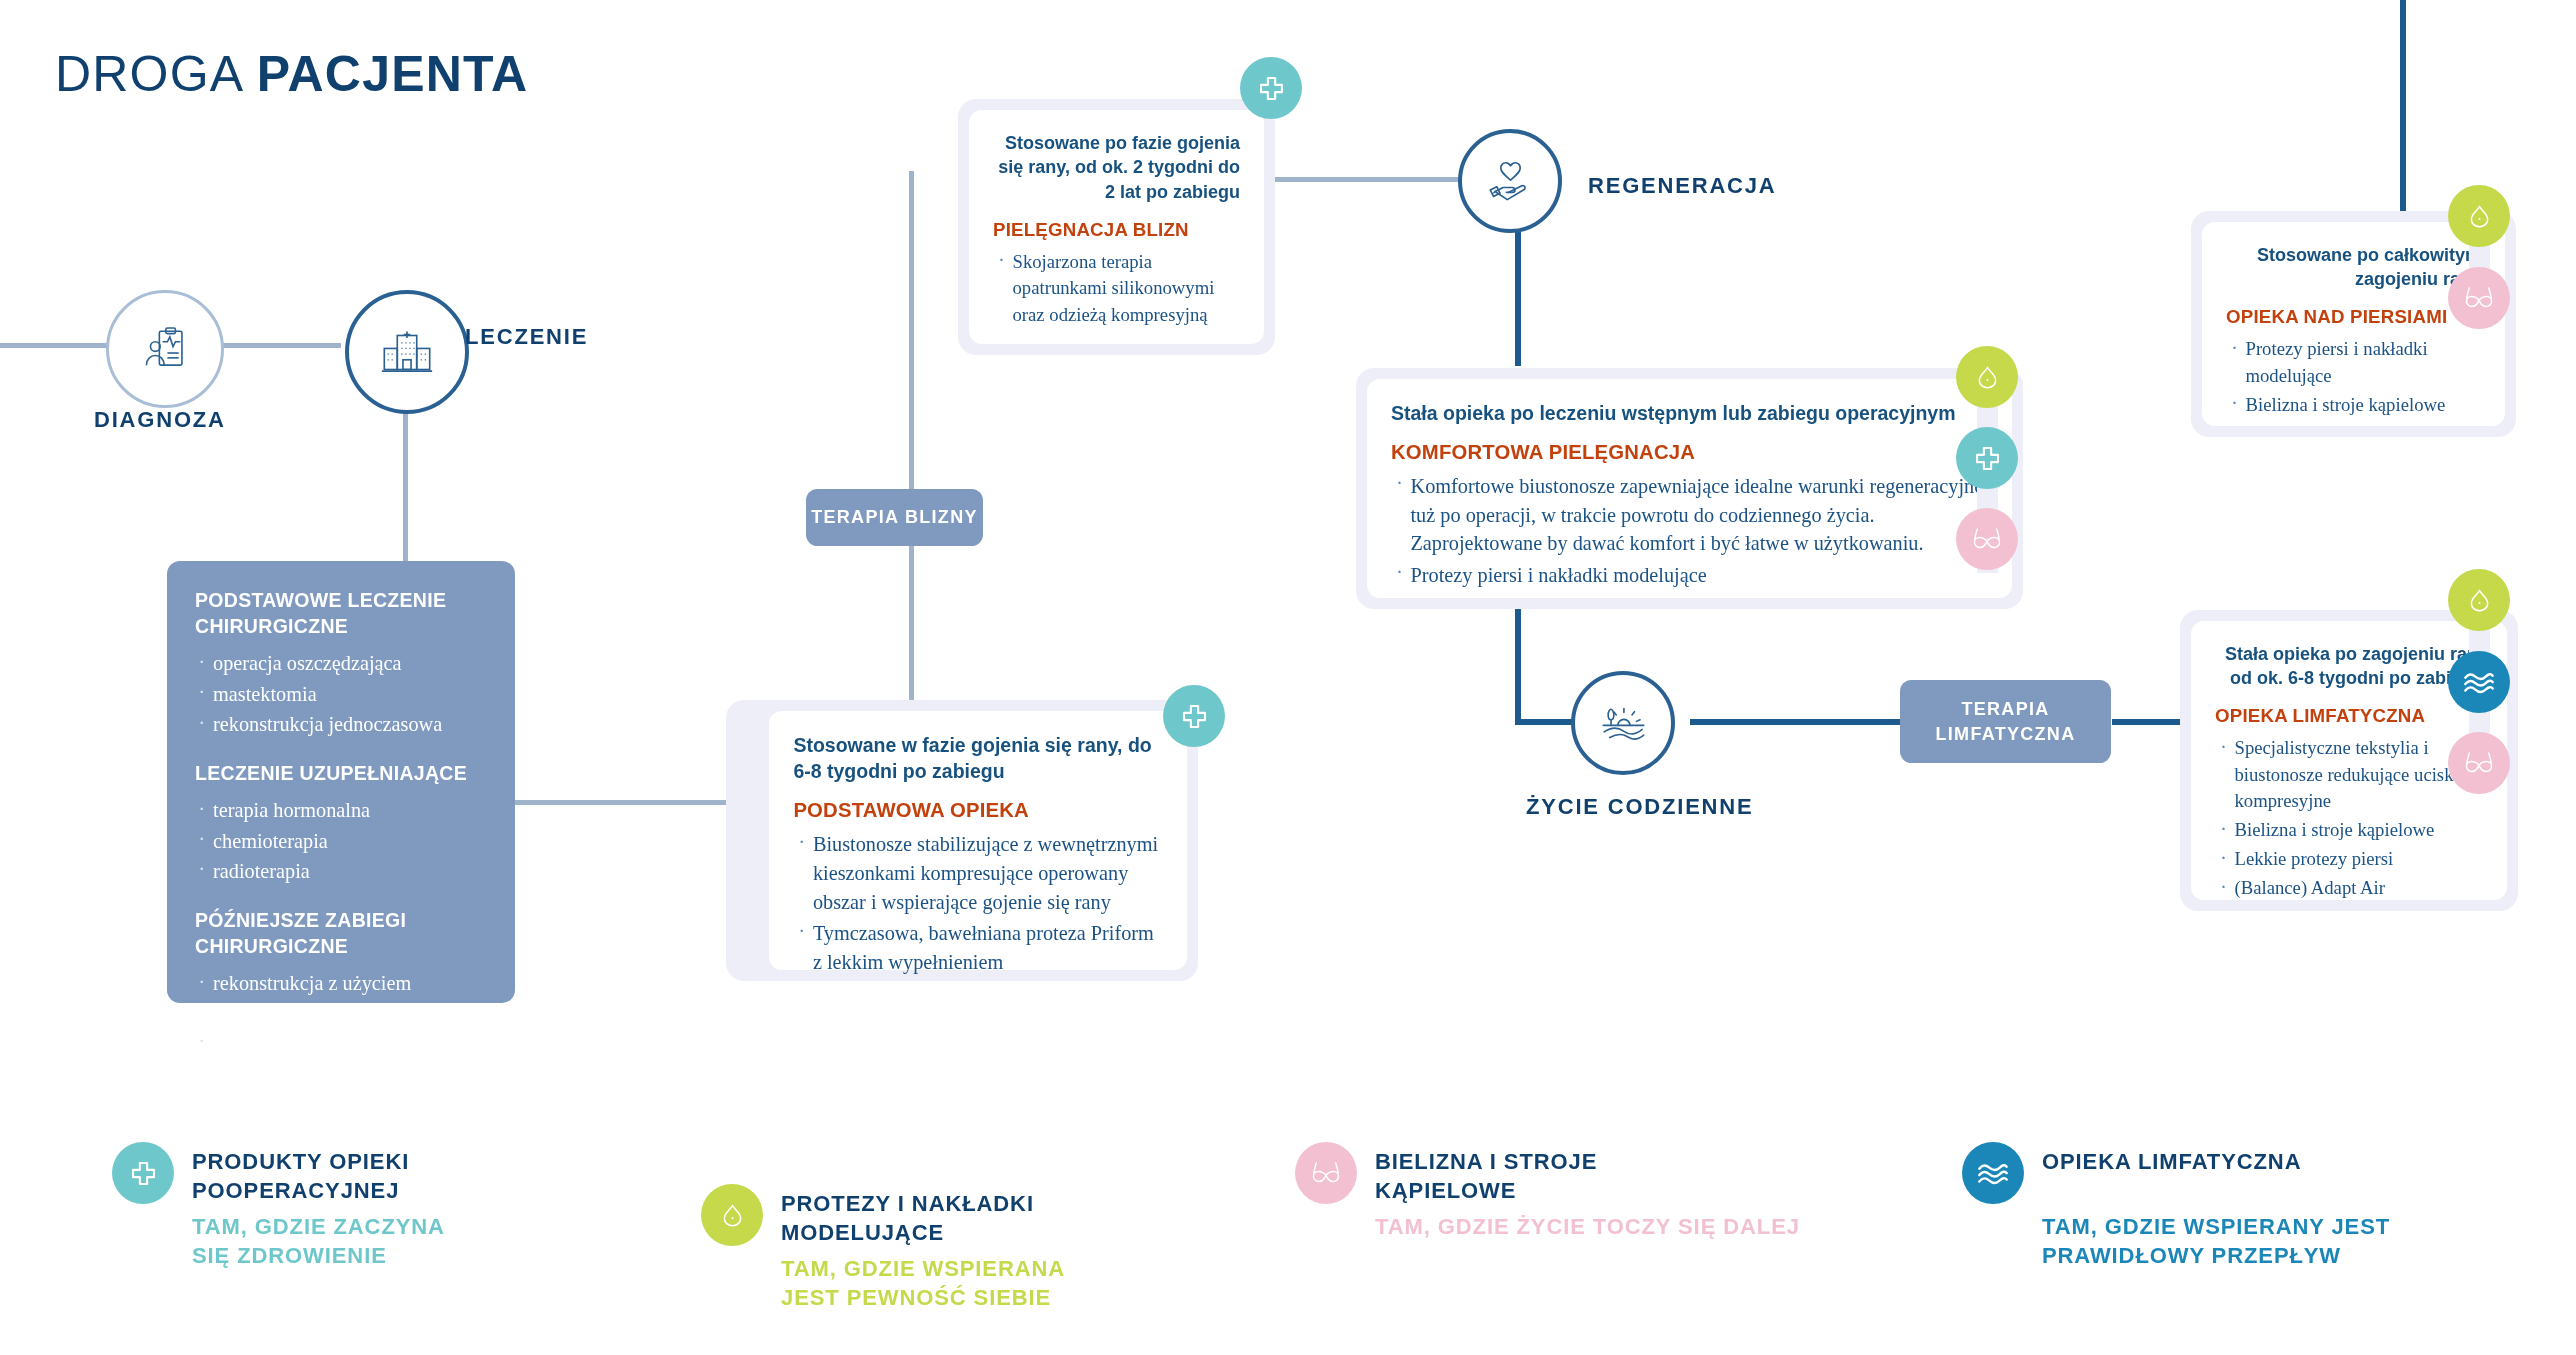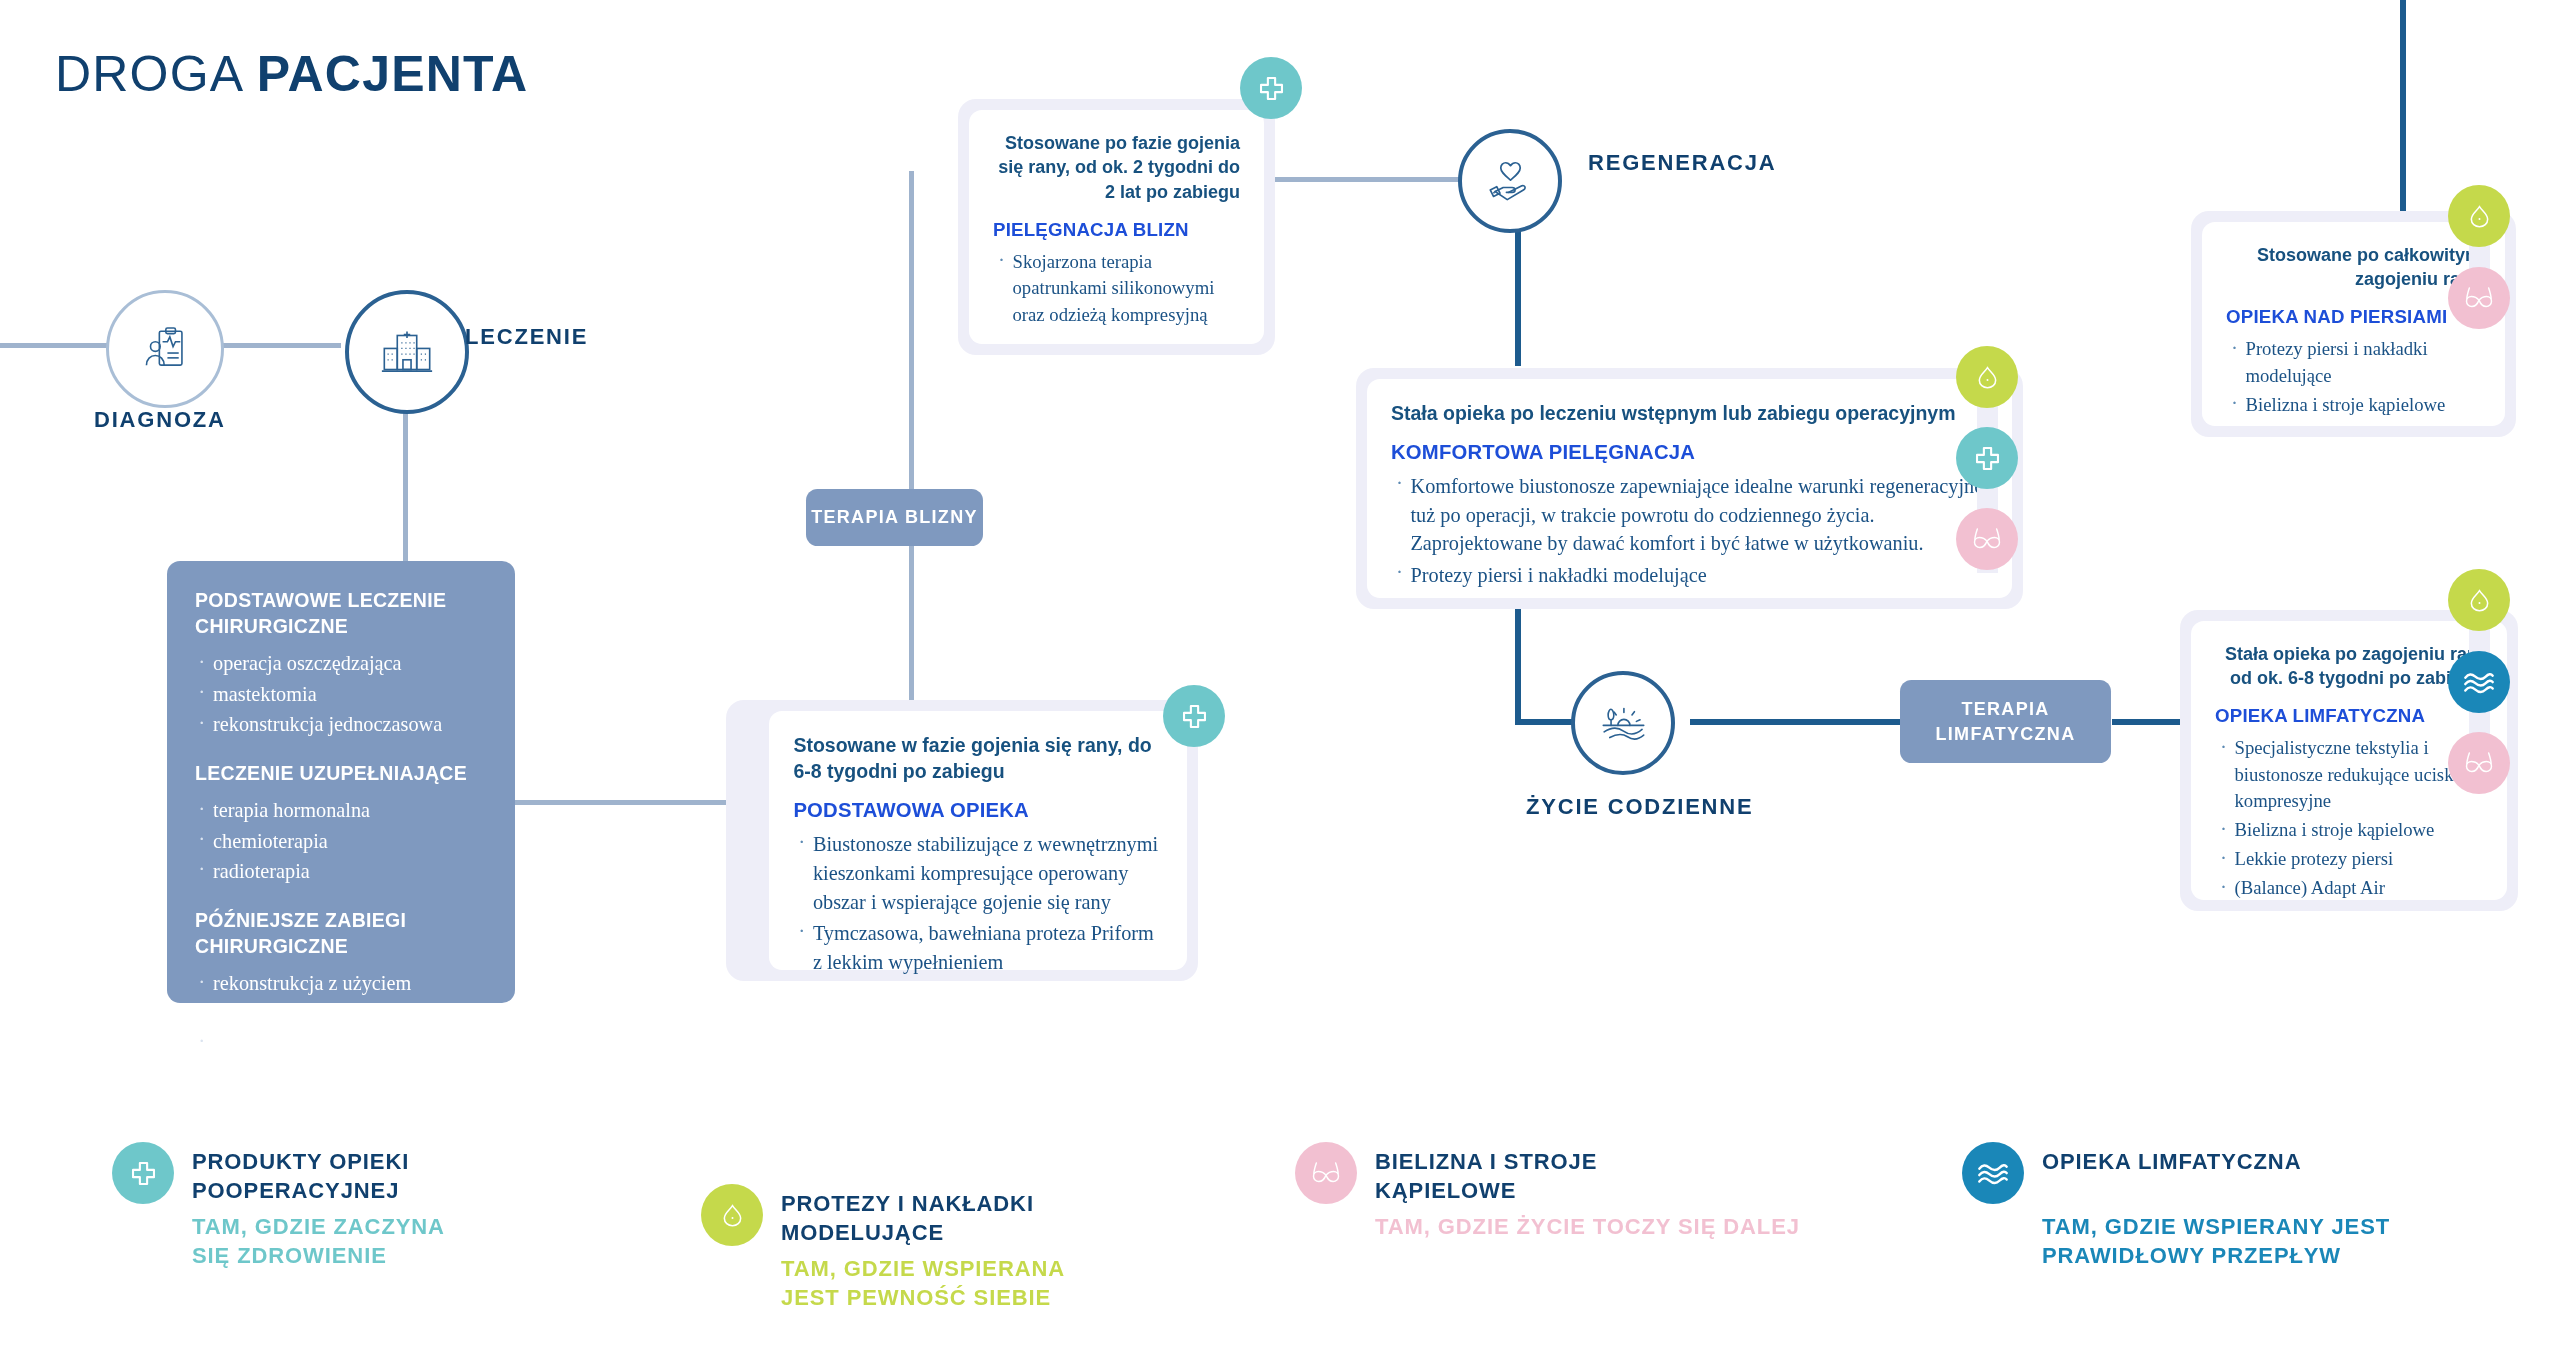--- a/index.html
+++ b/index.html
@@ -52,21 +52,21 @@
             padding-left:18px;position:relative;margin-bottom:1.6px;}
   #panel li:before{content:"·";position:absolute;left:3.3px;top:-1.6px;
                    color:#dbe4f0;font-size:21px;}
 
   
   .card{position:absolute;background:#eeeef8;border-radius:18px;
         box-sizing:border-box;padding:10.6px;}
   .card .inner{background:#ffffff;border-radius:13px;height:100%;
                box-sizing:border-box;padding:21px 24.4px;}
   .card .lead{color:#17517f;font-weight:700;font-size:19.5px;line-height:1.36;}
-  .card .hd{color:#1d4ed8;font-weight:700;font-size:20.3px;letter-spacing:0.2px;
+  .card .hd{color:#c2410c;font-weight:700;font-size:20.3px;letter-spacing:0.2px;
             margin-top:14.6px;margin-bottom:8.1px;}
   .card ul{list-style:none;margin:0;padding:0;}
   .card li{font-family:"Liberation Serif", serif;color:#1b5285;font-size:20.3px;
            line-height:1.42;padding-left:19.5px;position:relative;margin-bottom:2.4px;}
   .card li:before{content:"·";position:absolute;left:4.9px;top:-2.4px;font-size:21px;color:#5c8ab3;}
   .card.small .lead{font-size:18px;text-align:right;}
   .card.small .hd{font-size:18.7px;}
   .card.small li{font-size:18.7px;}
 
   
@@ -172,21 +172,21 @@
     <span>
       <svg width="47" height="46" viewBox="0 0 58 56" fill="none" stroke="#2b6192" stroke-width="2.1" stroke-linejoin="round" stroke-linecap="round">
         <path d="M29 27c-7-6-12-10-12-15 0-4 3-6.5 6-6.5 2.6 0 4.6 1.6 6 3.6 1.4-2 3.4-3.6 6-3.6 3 0 6 2.5 6 6.5 0 5-5 9-12 15z"></path>
         <path d="M10 41l10-5h11c2.2 0 3.6 1.3 3.6 3s-1.4 3-3.6 3h-7"></path>
         <path d="M27 42l16-8c2-1 4 .3 4 2.2 0 1.1-.6 2-1.6 2.6L25 51 10 41"></path>
         <path d="M4 39l8-4 4 8-8 4z"></path>
         <circle cx="8.6" cy="42.4" r="1.1" fill="#2b6192" stroke="none"></circle>
       </svg>
     </span>
   </div>
-  <div class="nodelabel" style="left:1588px;top:150px;">REGENERACJA</div>
+  <div class="nodelabel" style="left:1588px;top:173px;">REGENERACJA</div>
 
   <div class="node strong" style="left:1571px;top:671px;width:96px;height:96px;">
     <span>
       <svg width="49" height="42" viewBox="0 0 60 52" fill="none" stroke="#2b6192" stroke-width="2" stroke-linecap="round">
         <path d="M23 29a7.5 7.5 0 0 1 15 0"></path>
         <line x1="30.5" y1="13" x2="30.5" y2="8"></line>
         <line x1="40.5" y1="16" x2="43.5" y2="12"></line>
         <line x1="46" y1="24" x2="50.5" y2="22"></line>
         <line x1="21" y1="16" x2="18.5" y2="12.5"></line>
         <path d="M11 16c0-4 2-7 3.4-7S18 12 18 16s-1.6 6-3.6 6S11 20 11 16z"></path>

